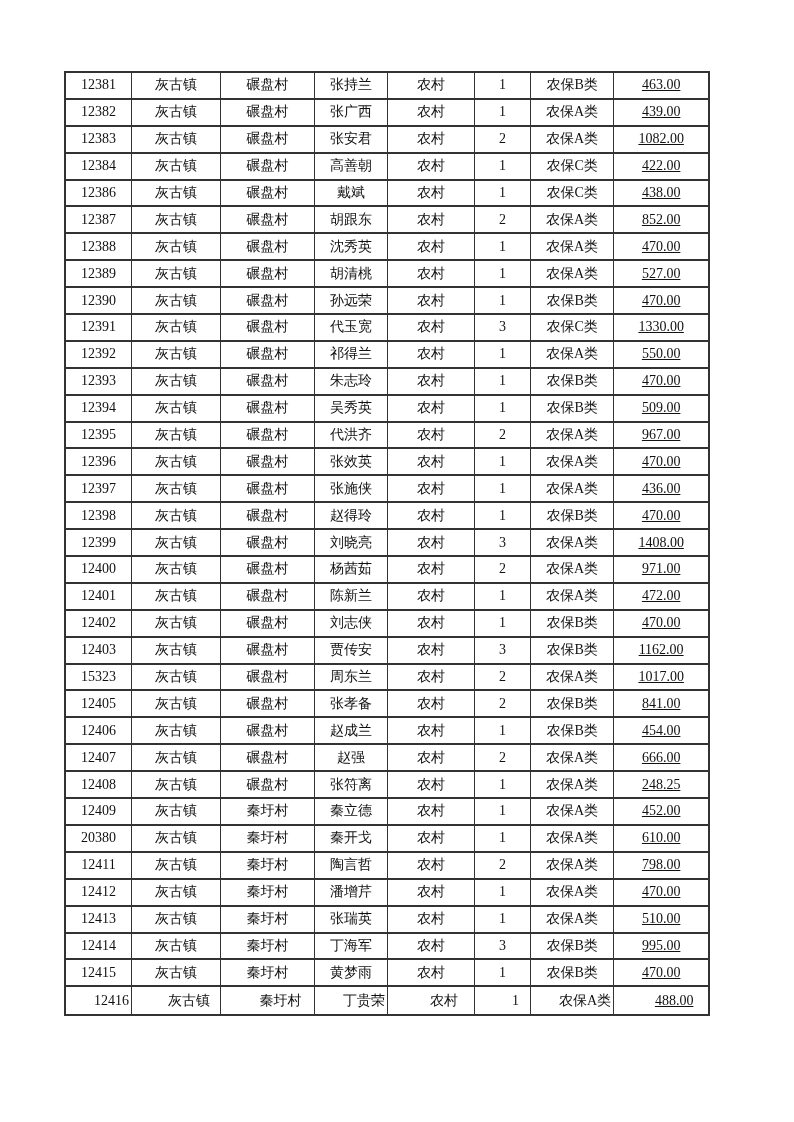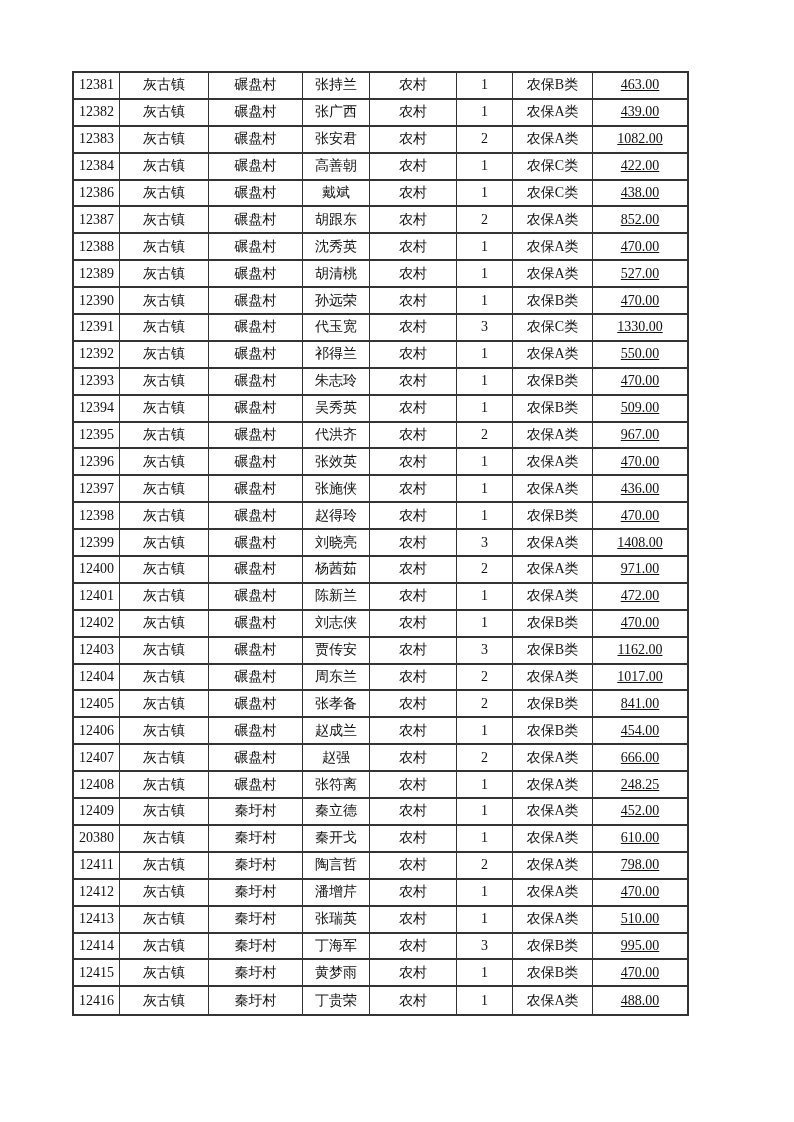--- a/index.html
+++ b/index.html
@@ -14,42 +14,42 @@
     font-family:"Liberation Serif","DejaVu Serif",serif;
   }
   .page{
     position:relative;
     width:794px;height:1122px;
     background:var(--page-bg);
     overflow:hidden;
   }
   table.records{
     position:absolute;
-    left:72px;top:71px;
+    left:64px;top:71px;
     border-collapse:separate;
     border-spacing:0;
     table-layout:fixed;
     border:2px solid var(--border-color);
     background:var(--page-bg);
   }
   table.records td{
     box-sizing:border-box;
     height:26.9px;
     padding:0 2px;
     border-right:1px solid var(--border-color);
     border-bottom:2px solid var(--border-color);
     text-align:center;
     vertical-align:middle;
     font-size:14px;
     color:var(--text-color);
     white-space:nowrap;
     overflow:hidden;
   }
   table.records td:last-child{border-right:none;text-decoration:underline;}
-  table.records tr:last-child td{border-bottom:none;}
+  table.records tr:last-child td{border-bottom:none;padding-left:28px;}
   
   col.c-serial{width:46px;}
   col.c-town{width:89px;}
   col.c-village{width:94px;}
   col.c-name{width:67px;}
   col.c-restype{width:87px;}
   col.c-count{width:56px;}
   col.c-class{width:80px;}
   col.c-amount{width:94px;}
 </style>
@@ -283,21 +283,21 @@
           <td>12403</td>
           <td>灰古镇</td>
           <td>碾盘村</td>
           <td>贾传安</td>
           <td>农村</td>
           <td>3</td>
           <td>农保B类</td>
           <td>1162.00</td>
         </tr>
         <tr>
-          <td>12404</td>
+          <td>15323</td>
           <td>灰古镇</td>
           <td>碾盘村</td>
           <td>周东兰</td>
           <td>农村</td>
           <td>2</td>
           <td>农保A类</td>
           <td>1017.00</td>
         </tr>
         <tr>
           <td>12405</td>

